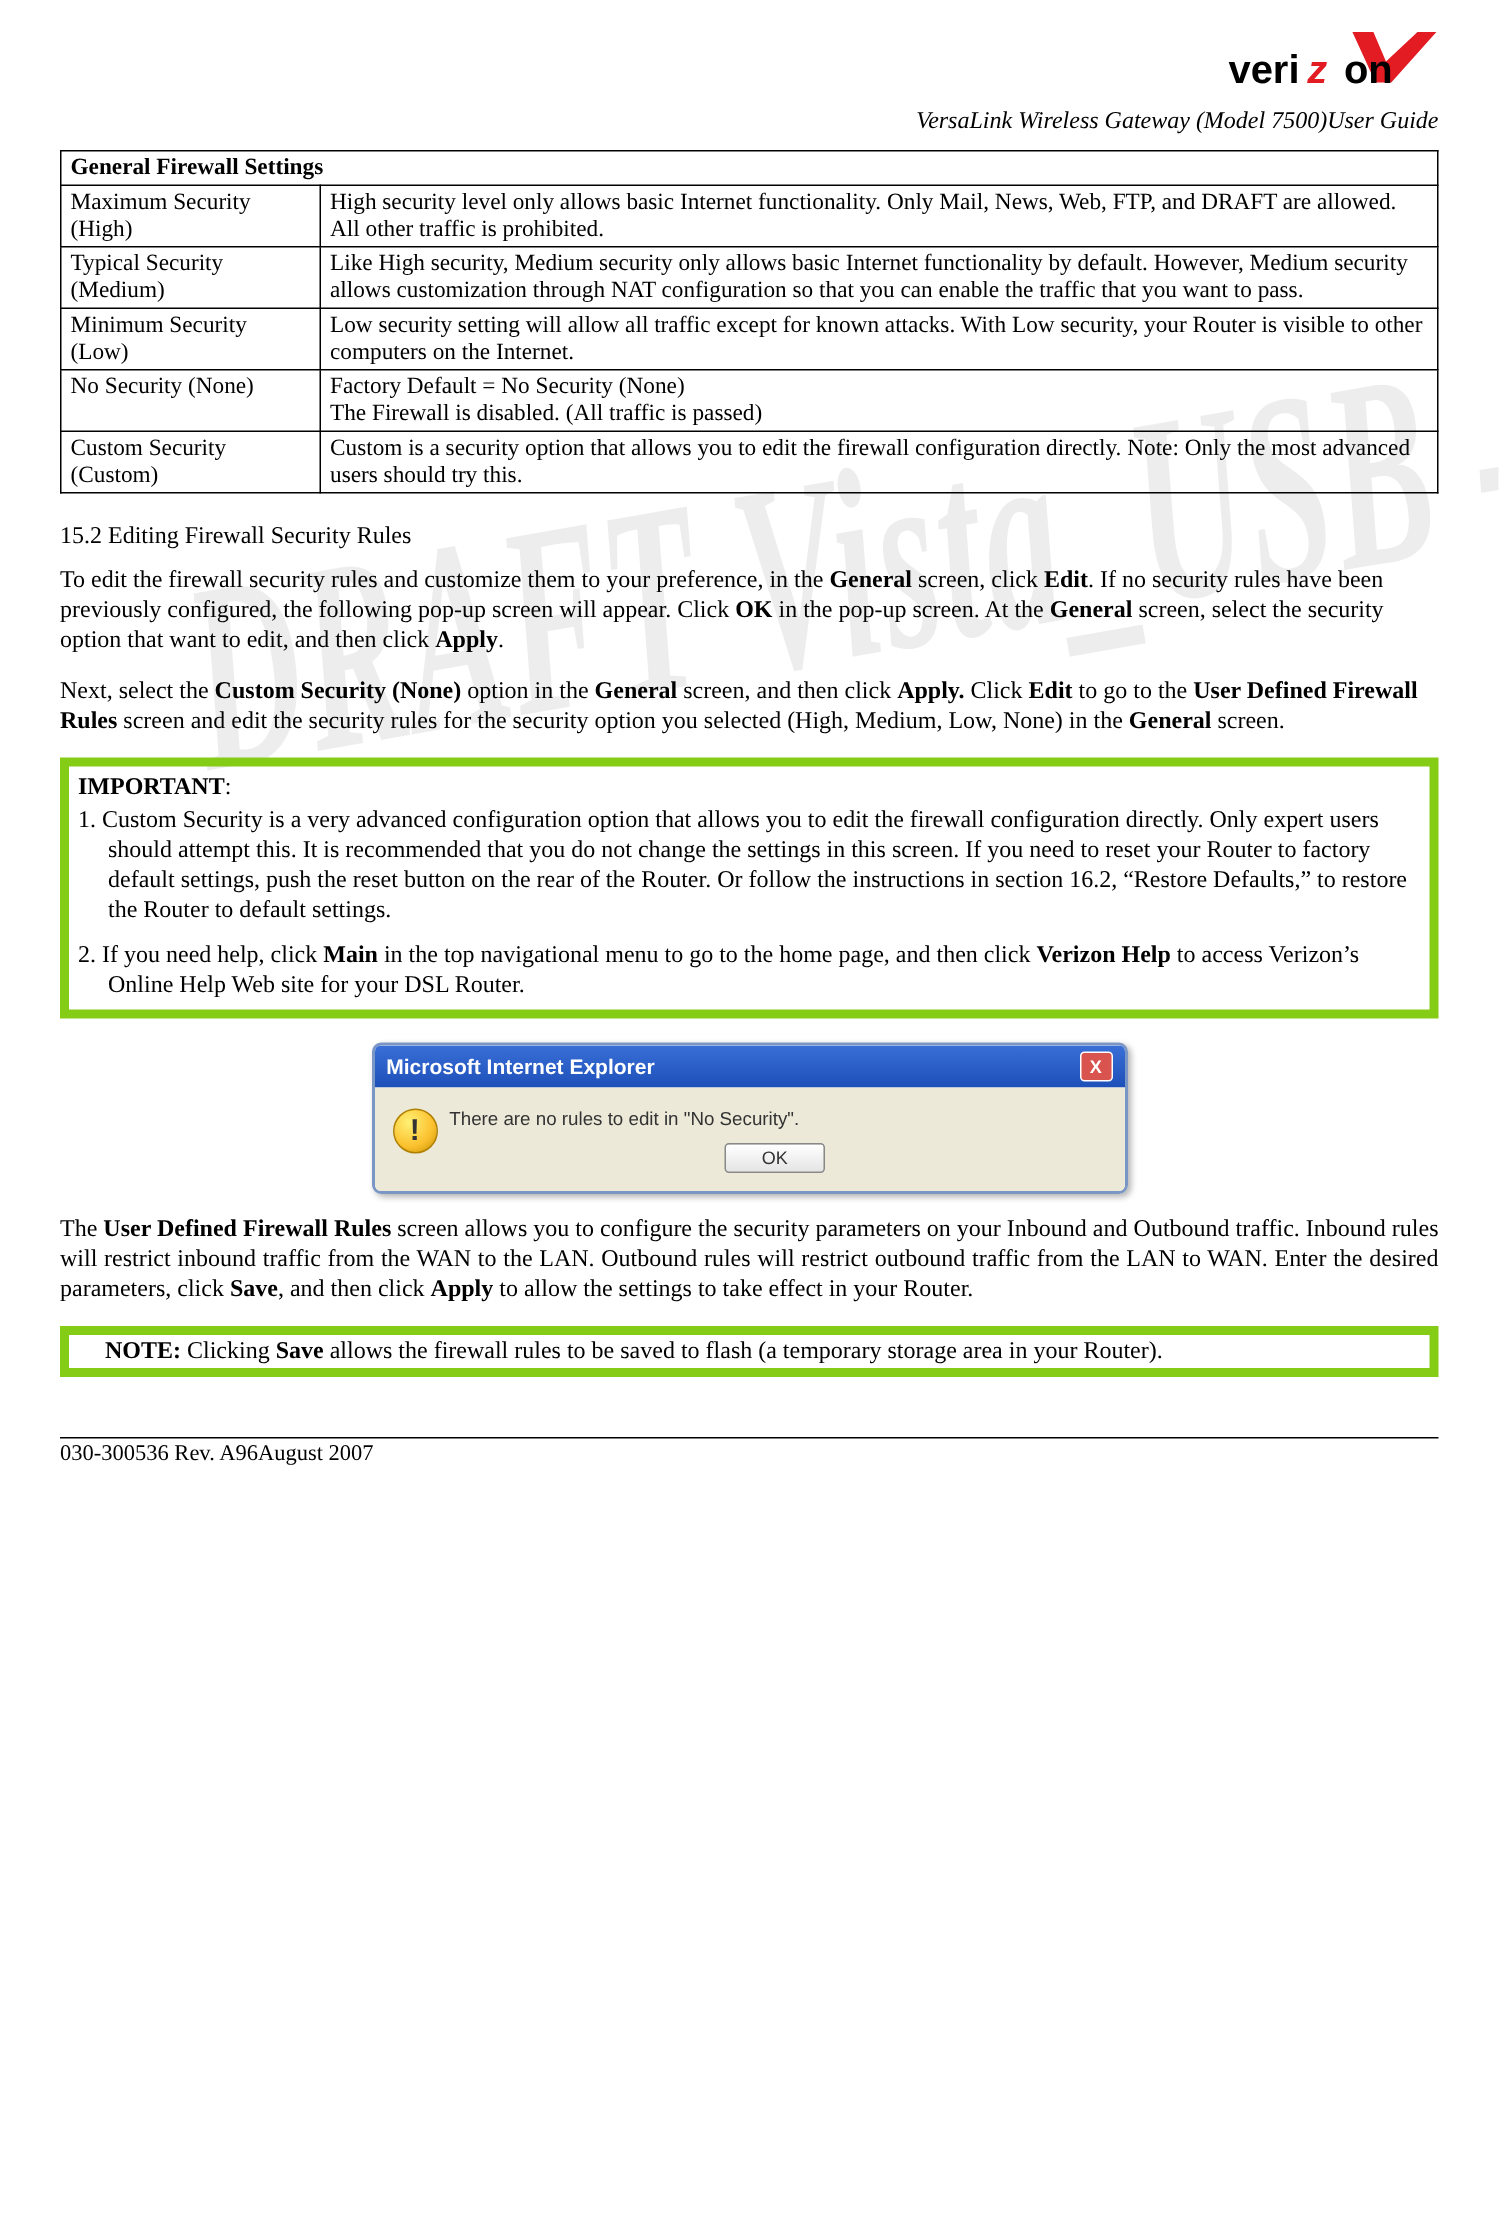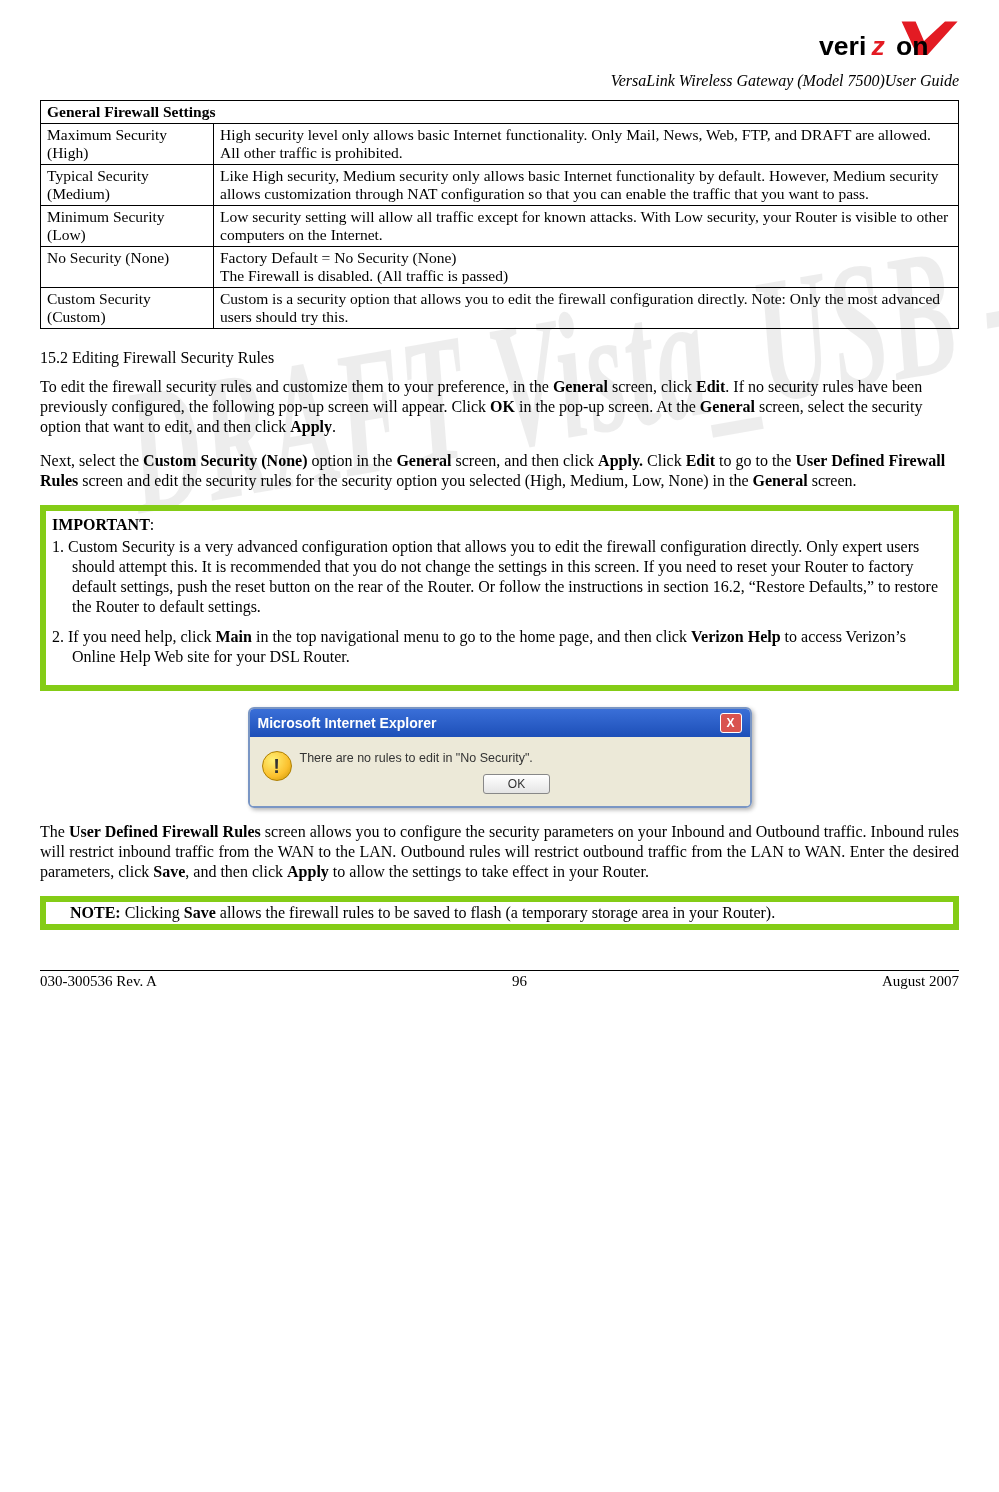--- a/index.html
+++ b/index.html
@@ -122,21 +122,21 @@
     border:1px solid #888;
     background: linear-gradient(#fff,#e4e4e4);
     border-radius:3px;
     font-size:12px;
   }
   .footer-line {
     border-top: 1px solid #000;
     margin-top: 40px;
     padding-top: 2px;
     display: flex;
-    justify-content: space-between;
+    justify-content: flex-start;
     font-size: 15px;
   }
 </style>
 </head>
 <body>
 
 <div class="watermark">DRAFT Vista_USB - 9/07</div>
 
 <div class="content">
 
@@ -189,21 +189,21 @@
     <span>To edit the firewall security rules and customize them to your preference, in the </span><span class="bold">General</span><span> screen, click </span><span class="bold">Edit</span><span>. If no security rules have been previously configured, the following pop-up screen will appear. Click </span><span class="bold">OK</span><span> in the pop-up screen. At the </span><span class="bold">General</span><span> screen, select the security option that want to edit, and then click </span><span class="bold">Apply</span><span>.</span>
   </p>
 
   <p>
     <span>Next, select the </span><span class="bold">Custom Security (None)</span><span> option in the </span><span class="bold">General</span><span> screen, and then click </span><span class="bold">Apply.</span><span> Click </span><span class="bold">Edit</span><span> to go to the </span><span class="bold">User Defined Firewall Rules</span><span> screen and edit the security rules for the security option you selected (High, Medium, Low, None) in the </span><span class="bold">General</span><span> screen.</span>
   </p>
 
   <div class="box">
     <p style="margin-bottom:2px"><span class="bold">IMPORTANT</span>:</p>
     <div class="indent-item">1. Custom Security is a very advanced configuration option that allows you to edit the firewall configuration directly. Only expert users should attempt this. It is recommended that you do not change the settings in this screen. If you need to reset your Router to factory default settings, push the reset button on the rear of the Router. Or follow the instructions in section 16.2, “Restore Defaults,” to restore the Router to default settings.</div>
-    <div class="indent-item" style="margin-bottom:14px">
+    <div class="indent-item" style="margin-bottom:2px">
       <span>2. If you need help, click </span><span class="bold">Main</span><span> in the top navigational menu to go to the home page, and then click </span><span class="bold">Verizon Help</span><span> to access Verizon’s Online Help Web site for your DSL Router.</span>
     </div>
   </div>
 
   <div class="dialog-wrap">
     <div class="dialog">
       <div class="dialog-title">
         <span>Microsoft Internet Explorer</span>
         <span class="dialog-close">X</span>
       </div>

